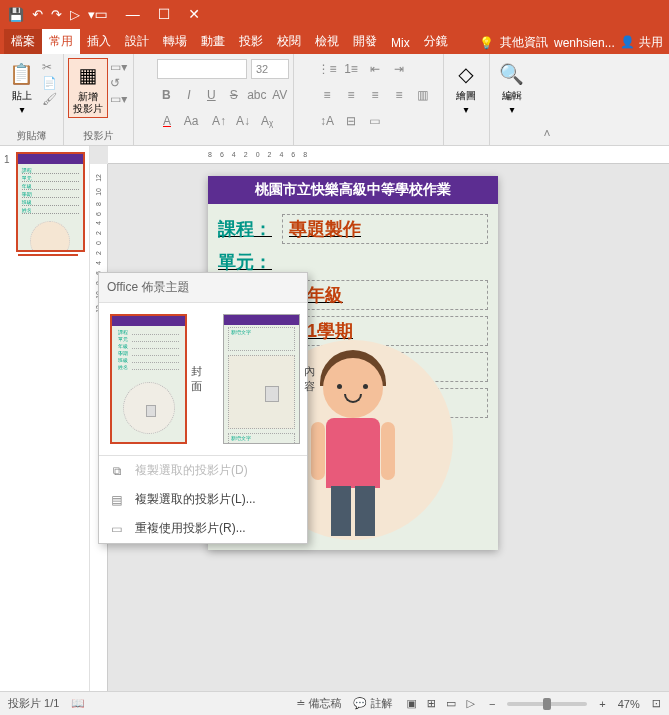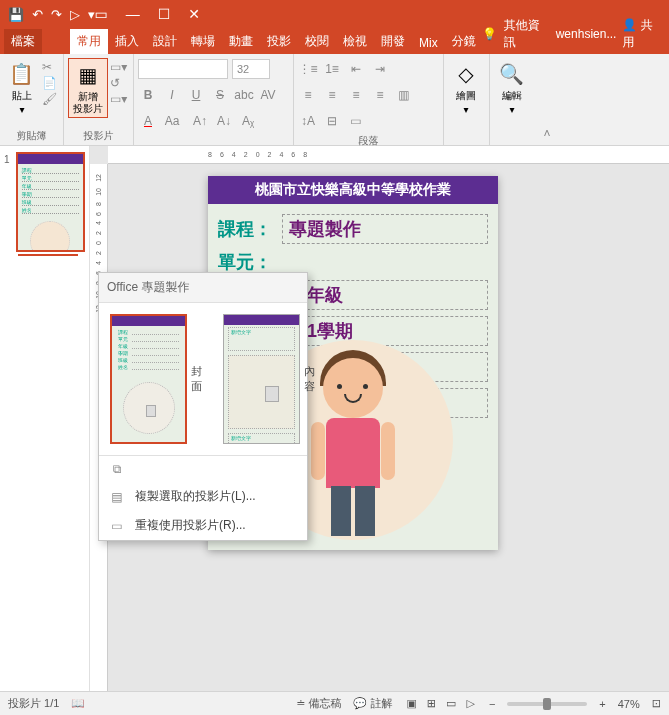--- a/index.html
+++ b/index.html
@@ -7,57 +7,57 @@
 
 .titlebar { height: 28px; background: #d24726; color: #fff; display: flex; align-items: center; padding: 0 4px; }
 .titlebar .qat { display: flex; gap: 8px; align-items: center; padding-left: 4px; }
 .titlebar .qat span { font-size: 13px; cursor: pointer; }
 .titlebar .title { flex: 1; text-align: center; font-size: 12px; }
 .titlebar .wincontrols { display: flex; gap: 18px; padding-right: 8px; font-size: 14px; }
 .titlebar .wincontrols span { cursor: pointer; }
 
 .tabs { height: 26px; background: #d24726; display: flex; align-items: flex-end; padding-left: 4px; color: #fff; font-size: 12px; }
 .tabs .tab { padding: 4px 7px; cursor: pointer; white-space: nowrap; }
-.tabs .tab.active { background: #fff; color: #d24726; margin-left: 28px; }
+.tabs .tab.active { background: #fff; color: #d24726; }
 .tabs .right { margin-left: auto; display: flex; align-items: center; gap: 6px; padding-right: 6px; padding-bottom: 3px; }
 .tabs .right span { font-size: 12px; }
 
 .ribbon { height: 92px; background: #f1f1f1; border-bottom: 1px solid #d4d4d4; display: flex; }
 .ribbon-group { border-right: 1px solid #d4d4d4; display: flex; flex-direction: column; padding: 2px 4px 0 4px; }
 .ribbon-group .label { text-align: center; font-size: 10px; color: #666; margin-top: auto; padding: 2px 0; }
 .ribbon-group .content { display: flex; align-items: flex-start; gap: 2px; padding-top: 2px; flex: 1; }
 .big-btn { display: flex; flex-direction: column; align-items: center; gap: 2px; padding: 2px 4px; cursor: pointer; min-width: 34px; }
 .big-btn .icon { width: 28px; height: 28px; display: flex; align-items: center; justify-content: center; font-size: 20px; }
 .big-btn .txt { font-size: 10px; text-align: center; line-height: 1.2; }
 .big-btn.active { background: #fce4d6; border: 1px solid #d24726; }
-.small-row { display: flex; gap: 4px; align-items: center; height: 22px; color: #888; }
+.small-row { display: flex; gap: 4px; align-items: center; height: 22px; color: #888; margin-left: 19px; }
 .small-row .btn { width: 20px; text-align: center; cursor: pointer; font-size: 12px; }
 .font-box { border: 1px solid #ccc; background: #fff; height: 20px; padding: 0 4px; display: flex; align-items: center; font-size: 11px; color: #888; }
 
 .workspace { display: flex; height: 545px; position: relative; }
 .thumbpanel { width: 90px; border-right: 1px solid #e0e0e0; padding: 6px 4px; }
 .thumb-wrap { display: flex; }
 .thumb-num { width: 12px; font-size: 10px; color: #666; padding-top: 2px; }
 .thumb { width: 70px; height: 100px; border: 2px solid #d24726; background: #e8efe5; position: relative; overflow: hidden; }
 .thumb-header { height: 10px; background: #5c2d91; }
 .thumb-body { padding: 2px 4px; font-size: 5px; color: #0a8; }
 .thumb-line { border-bottom: 1px dotted #999; margin: 1px 0; display: flex; }
 .thumb-circle { width: 40px; height: 40px; border-radius: 50%; background: #f5e6d3; margin: 4px auto 0; border: 1px dotted #ccc; }
 .tmark { width: 60px; height: 10px; border-top: 2px solid #d24726; margin-left: 14px; margin-top: 2px; }
 
 .editarea { flex: 1; background: #e6e6e6; position: relative; overflow: hidden; }
 .ruler-h { height: 18px; background: #fff; border-bottom: 1px solid #ccc; margin-left: 18px; font-size: 7px; color: #666; display: flex; align-items: center; padding-left: 100px; gap: 8px; }
 .ruler-v { width: 18px; background: #fff; border-right: 1px solid #ccc; position: absolute; left: 0; top: 18px; bottom: 0; font-size: 7px; color: #666; display: flex; flex-direction: column; align-items: center; padding-top: 10px; gap: 6px; }
 .ruler-v span { writing-mode: vertical-lr; transform: rotate(180deg); font-size: 7px; }
 .slide-canvas { position: absolute; left: 118px; top: 30px; width: 290px; height: 374px; background: #e8efe5; box-shadow: 0 2px 8px rgba(0,0,0,0.3); }
 .slide-hdr { height: 28px; background: #5c2d91; color: #fff; display: flex; align-items: center; justify-content: center; font-size: 14px; font-weight: bold; }
-.slide-rows { padding: 10px 10px; }
+.slide-rows { padding: 10px 10px; text-decoration: underline; }
 .slide-row { display: flex; align-items: center; margin-bottom: 6px; }
 .slide-row .k { color: #009688; font-weight: bold; font-size: 18px; width: 64px; }
-.slide-row .v { border: 1px dashed #999; padding: 2px 6px; font-size: 18px; font-weight: bold; color: #701a75; flex: 1; }
+.slide-row .v { border: 1px dashed #999; padding: 2px 6px; font-size: 18px; font-weight: bold; color: #c2410c; flex: 1; }
 .person { position: absolute; bottom: 10px; left: 50%; transform: translateX(-50%); }
 .pcircle { width: 200px; height: 200px; border-radius: 50%; background: #f5e6d3; position: relative; overflow: hidden; }
 .phead { width: 60px; height: 60px; border-radius: 50%; background: #f4c09a; position: absolute; top: 18px; left: 70px; }
 .phair { width: 66px; height: 36px; border-radius: 34px 34px 0 0; background: #6b4528; position: absolute; top: 10px; left: 67px; }
 .pface-eye { position: absolute; width: 5px; height: 5px; border-radius: 50%; background: #333; top: 44px; }
 .pface-eye.l { left: 84px; } .pface-eye.r { left: 110px; }
 .psmile { position: absolute; width: 18px; height: 9px; border: 2px solid #333; border-top: none; border-radius: 0 0 12px 12px; top: 54px; left: 91px; }
 .pbody { width: 54px; height: 70px; background: #e85a7a; border-radius: 8px 8px 0 0; position: absolute; top: 78px; left: 73px; }
 .parm { width: 14px; height: 58px; background: #f4c09a; border-radius: 8px; position: absolute; top: 82px; }
 .parm.l { left: 58px; } .parm.r { left: 128px; }
@@ -205,21 +205,20 @@
         <span class="btn">≡</span>
         <span class="btn">≡</span>
         <span class="btn">▥</span>
       </div>
       <div class="small-row">
         <span class="btn">↕A</span>
         <span class="btn">⊟</span>
         <span class="btn">▭</span>
       </div>
     </div>
-    <div class="label">段落</div>
   </div>
 
   <div class="ribbon-group" style="width:46px">
     <div class="content">
       <div class="big-btn">
         <div class="icon">◇</div>
         <div class="txt">繪圖</div>
         <div class="txt">▾</div>
       </div>
     </div>
@@ -337,21 +336,21 @@
             <div class="parm r"></div>
           <div class="pbody"></div>
           <div class="pleg l"></div>
             <div class="pleg r"></div>
         </div>
       </div>
     </div>
   </div>
 
   <div class="dropdown">
-    <div class="dd-title">Office 專題製作</div>
+    <div class="dd-title">Office 佈景主題</div>
     <div class="dd-layouts">
       <div class="dd-layout">
         <div class="lthumb sel">
           <div class="lthumb-hdr"></div>
           <div class="lthumb-rows">
             <div class="lrow">
                 <span class="lk">課程</span>
                 <span class="lv"></span>
               </div>
             <div class="lrow">
@@ -385,20 +384,21 @@
           <div class="lcontent-small"><span>新增文字</span></div>
           <div class="lcontent-box"></div>
           <div class="lcontent-small"><span>新增文字</span></div>
         </div>
         <div class="dd-label">內容</div>
       </div>
     </div>
     <div class="dd-sep"></div>
     <div class="dd-item disabled">
       <span class="icn">⧉</span>
+      <span>複製選取的投影片(D)</span>
     </div>
     <div class="dd-item">
       <span class="icn">▤</span>
       <span>複製選取的投影片(L)...</span>
     </div>
     <div class="dd-item">
       <span class="icn">▭</span>
       <span>重複使用投影片(R)...</span>
     </div>
   </div>

